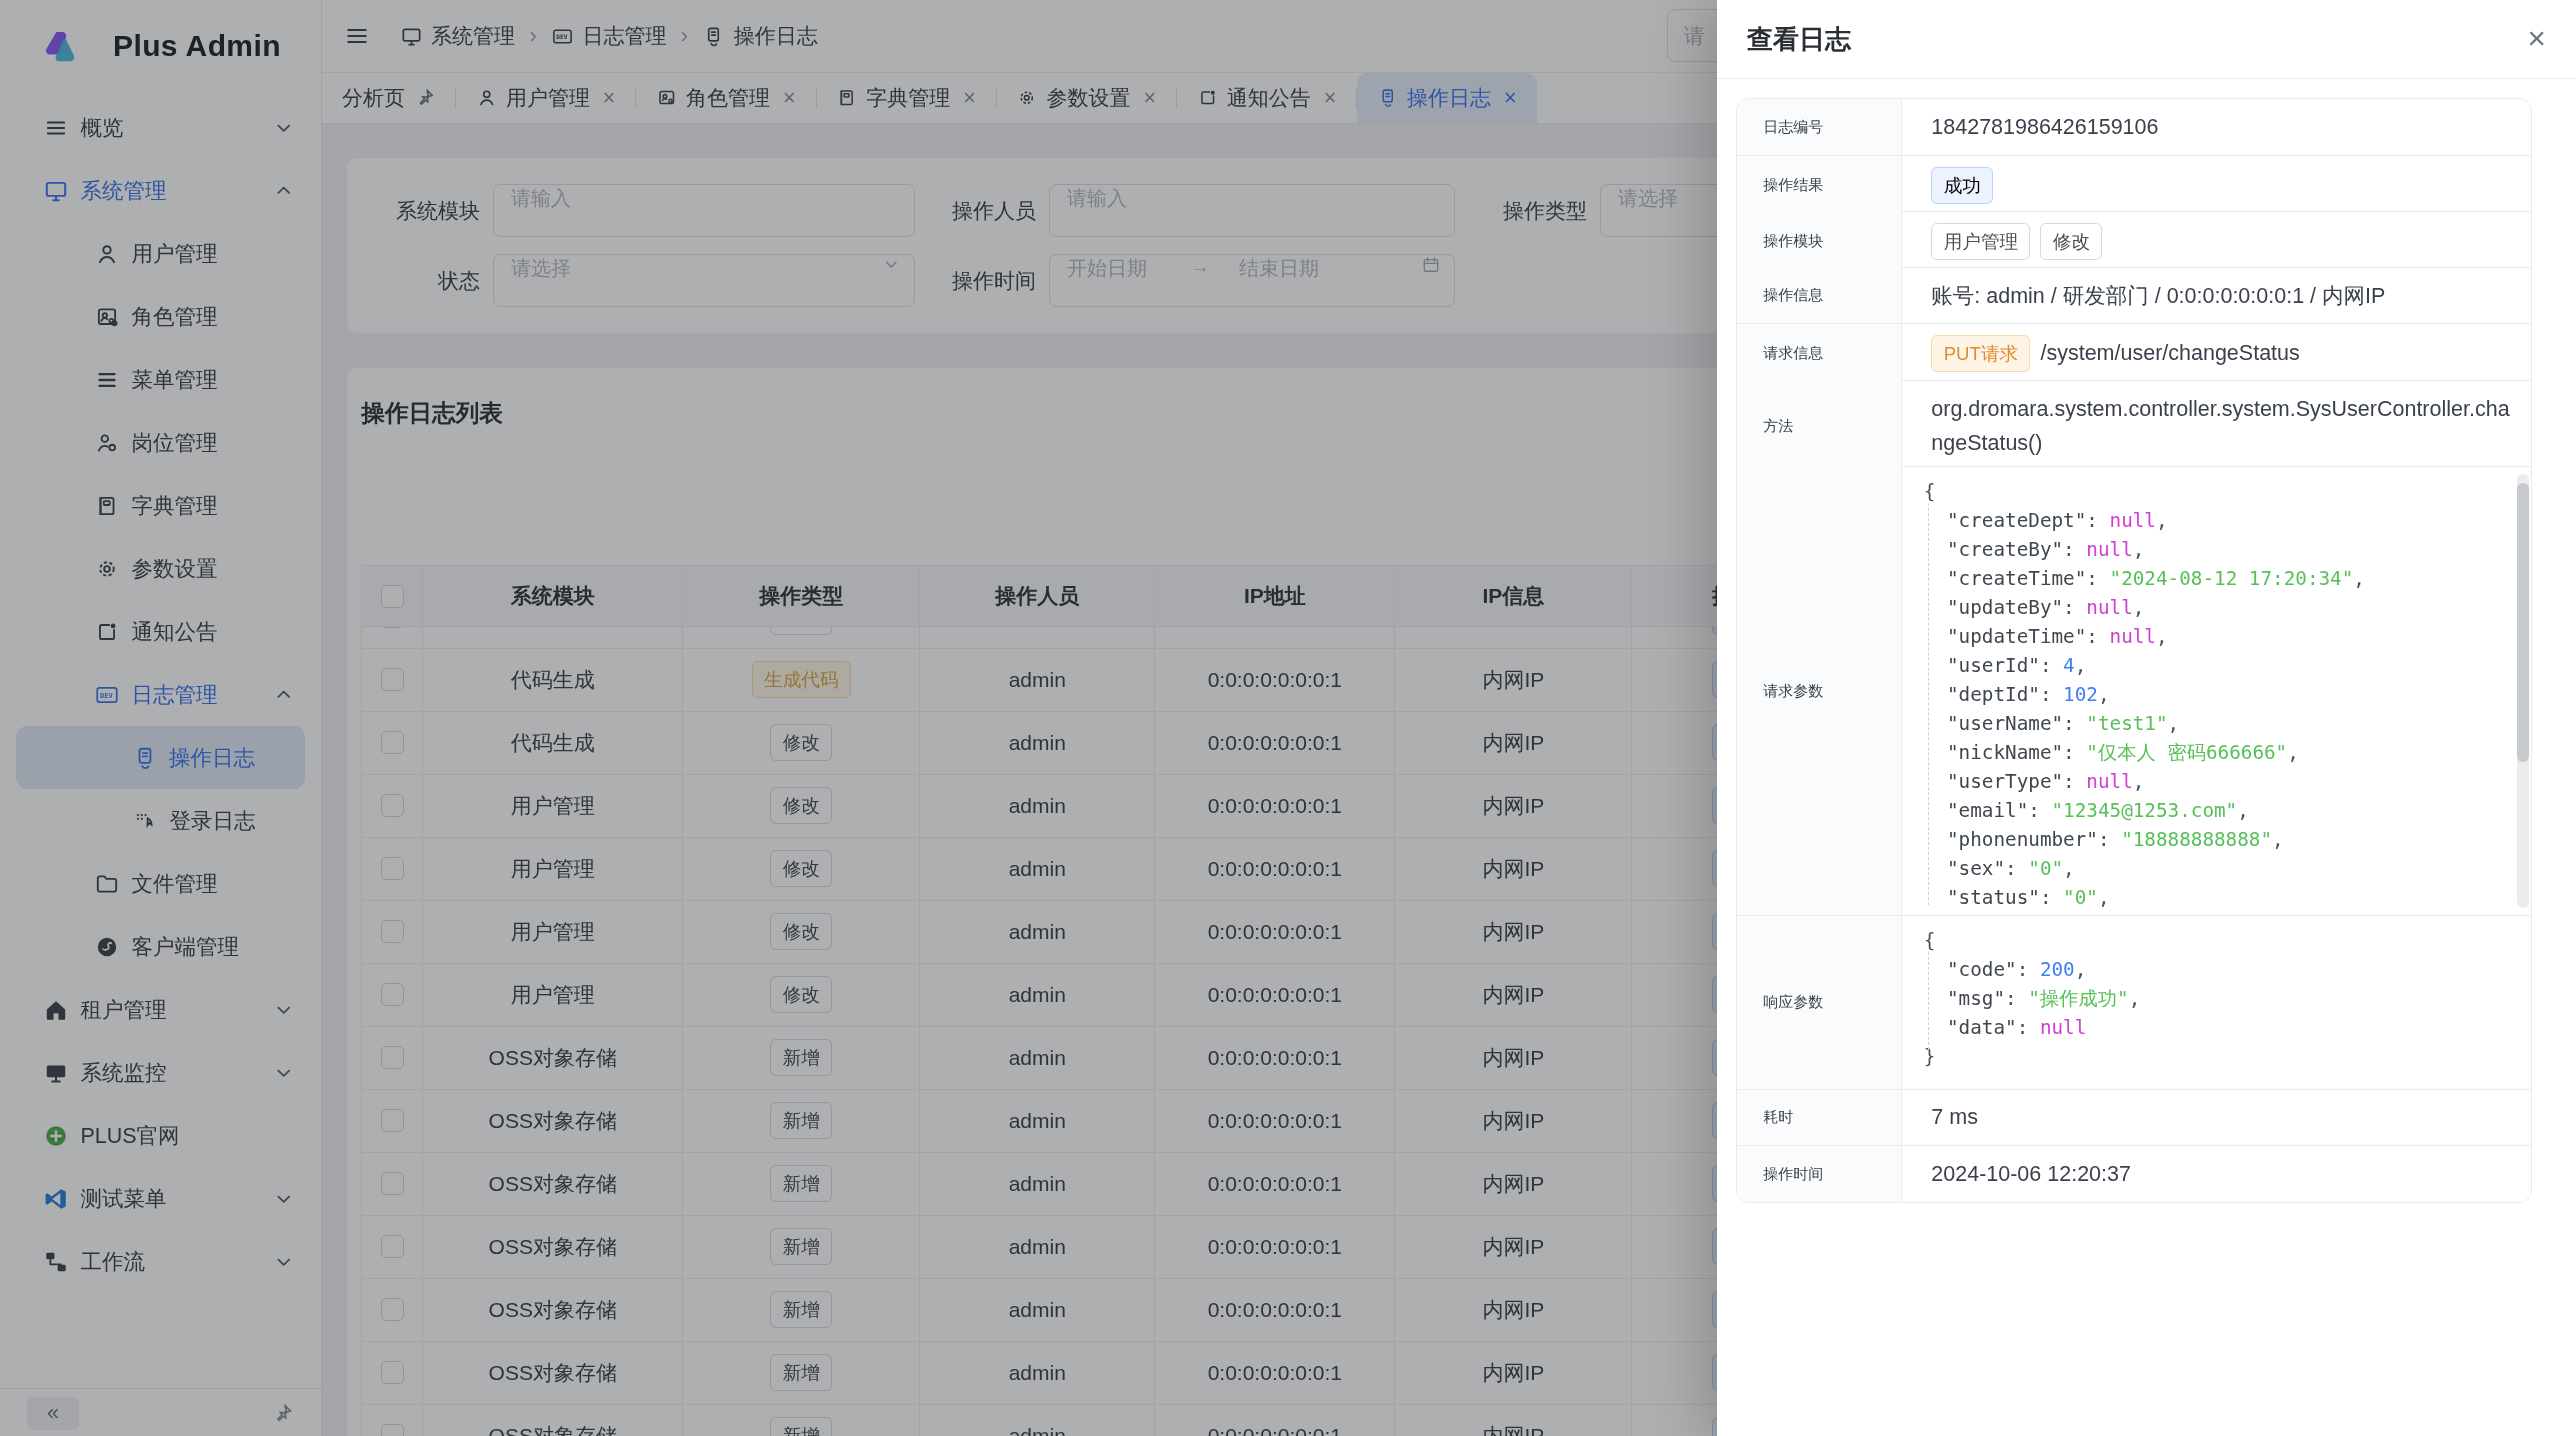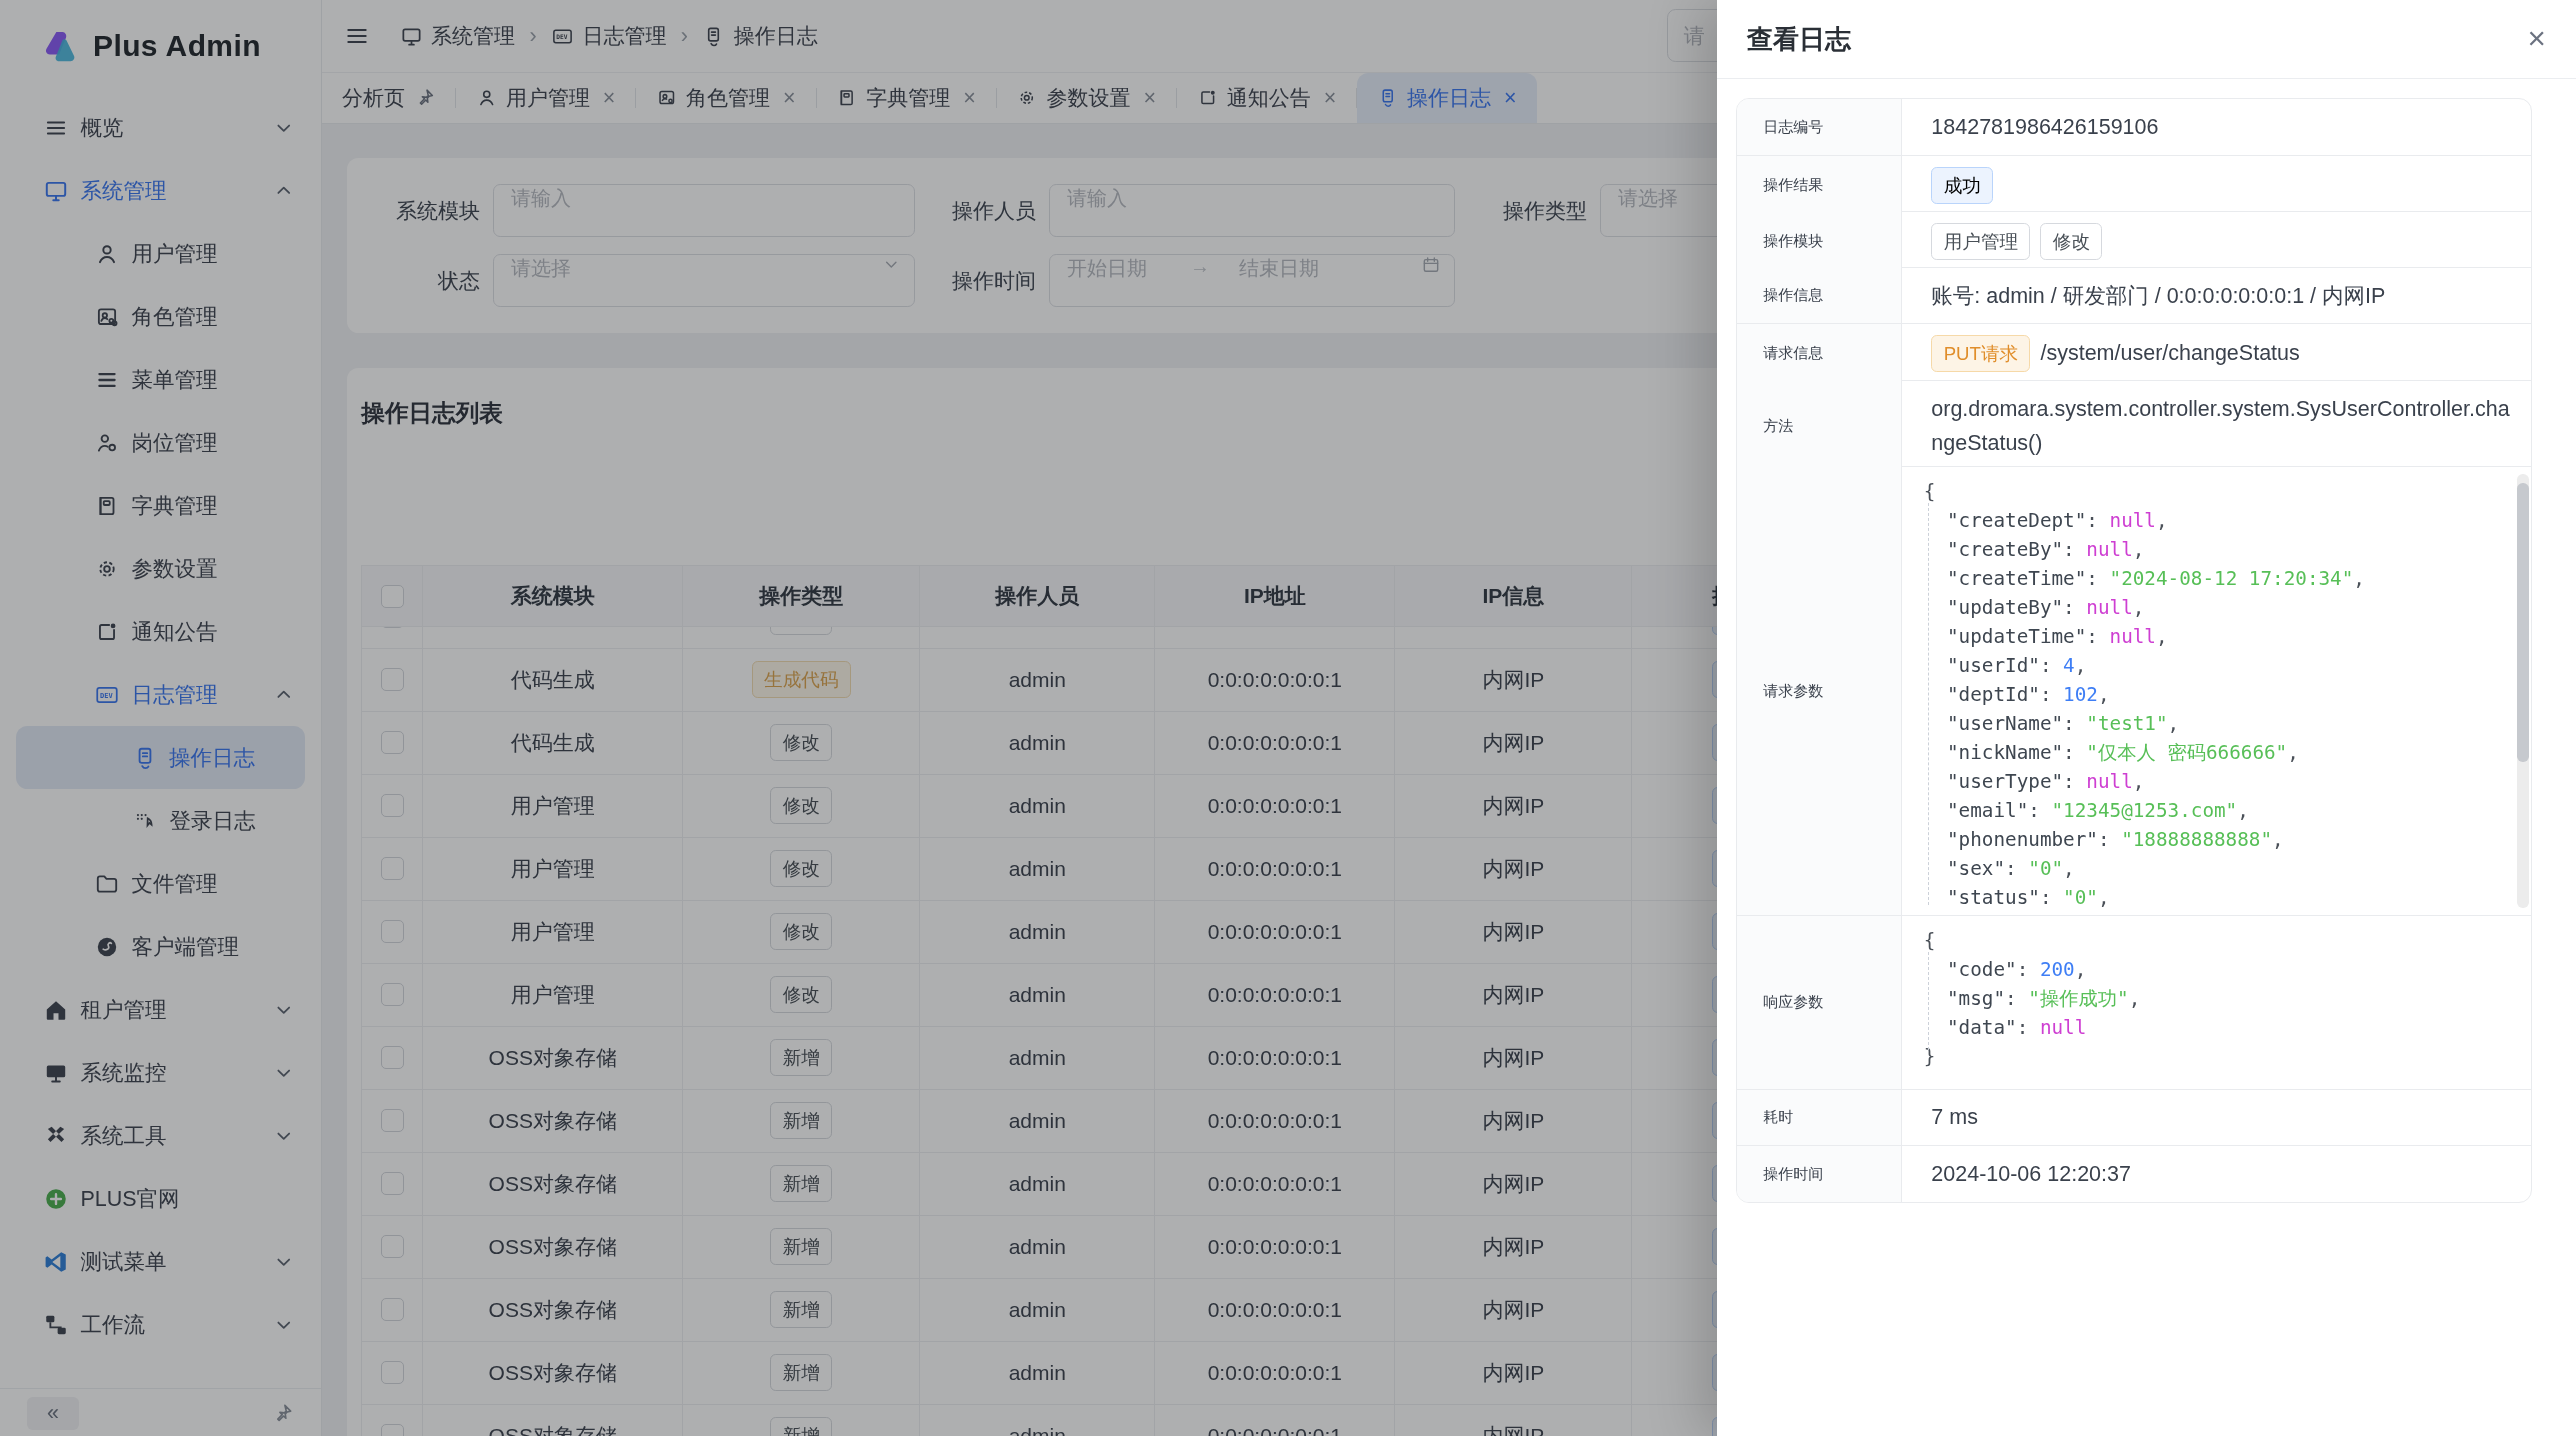--- a/index.html
+++ b/index.html
@@ -2,21 +2,21 @@
 <html style="font-size:11.4px"><head>
 <meta charset="utf-8">
 <style>
   * { margin:0; padding:0; box-sizing:border-box; }
   html,body { width:2576px; height:1437px; }
   body { font-family:"Liberation Sans","DejaVu Sans",sans-serif; background:#fff; }
   .stage { position:relative; width:2576px; height:1437px; overflow:hidden; background:#fff; }
 
   
   .sidebar { position:absolute; left:0; top:0; width:322px; height:1437px; background:#fff; border-right:0.7px solid #e9ecef; z-index:1; }
-  .brand { display:flex; align-items:center; gap:13px; padding:26px 0 20px 40px; }
+  .brand { display:flex; align-items:center; gap:33px; padding:26px 0 20px 40px; }
   .brand-logo { width:40px; height:40px; }
   .brand-name { font-size:30px; font-weight:700; color:#24292f; letter-spacing:0.4px; }
   .snav { position:absolute; top:96px; left:0; right:0; bottom:49px; overflow:hidden; }
   .srow { position:relative; height:63px; display:flex; align-items:center; gap:11.4px; color:#3f4551; font-size:21.5px; cursor:pointer; }
   .srow .sic { width:26px; height:26px; flex:0 0 26px; }
   .srow.lvl1 { padding-left:43px; }
   .srow.lvl2 { padding-left:94px; }
   .srow.lvl3 { padding-left:132px; }
   .srow .chev { position:absolute; right:27px; width:21.5px; height:21.5px; color:#5b6370; }
   .srow.acc { color:#3b77f0; }
@@ -235,29 +235,20 @@
         <svg class="chev" viewBox="0 0 24 24" fill="none" stroke="currentColor" stroke-width="2" stroke-linecap="round" stroke-linejoin="round">
             <path d="M6 9.5l6 6 6-6"></path>
           </svg>
       </div>
       <div class="srow lvl1">
         <svg class="sic" viewBox="0 0 24 24">
             <rect x="3.5" y="5" width="17" height="11" rx="1.5" fill="currentColor"></rect>
             <path d="M12 16v3.2M8.5 19.8h7" stroke="currentColor" stroke-width="1.8" stroke-linecap="round"></path>
           </svg>
         <span>系统监控</span>
-        <svg class="chev" viewBox="0 0 24 24" fill="none" stroke="currentColor" stroke-width="2" stroke-linecap="round" stroke-linejoin="round">
-            <path d="M6 9.5l6 6 6-6"></path>
-          </svg>
-      </div>
-      <div class="srow lvl1">
-        <svg class="sic" viewBox="0 0 24 24">
-            <path d="M4.5 5.5 8 3.5l11.5 11.6-2.4 2.4zM19.5 5.5 16 3.5 4.5 15.1l2.4 2.4z" fill="currentColor"></path>
-          </svg>
-        <span>系统工具</span>
         <svg class="chev" viewBox="0 0 24 24" fill="none" stroke="currentColor" stroke-width="2" stroke-linecap="round" stroke-linejoin="round">
             <path d="M6 9.5l6 6 6-6"></path>
           </svg>
       </div>
       <div class="srow lvl1">
         <svg class="sic" viewBox="0 0 24 24">
             <circle cx="12" cy="12" r="9" fill="#4caf50"></circle>
             <path d="M12 7.5v9M7.5 12h9" stroke="#fff" stroke-width="2.2" stroke-linecap="round"></path>
           </svg>
         <span>PLUS官网</span>

